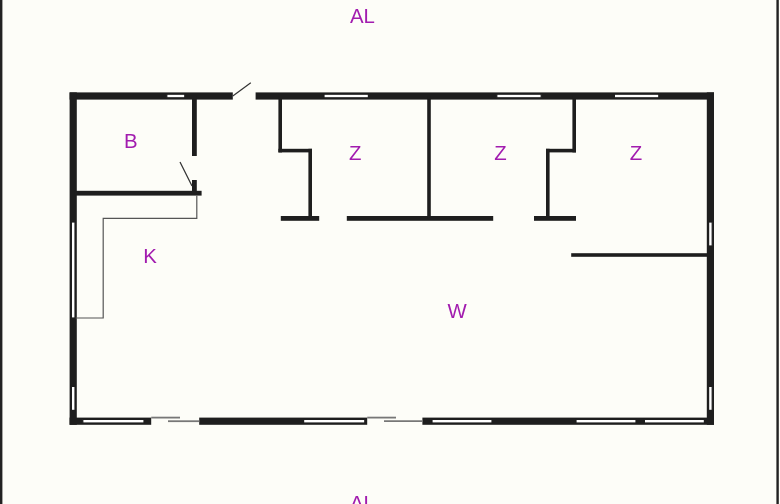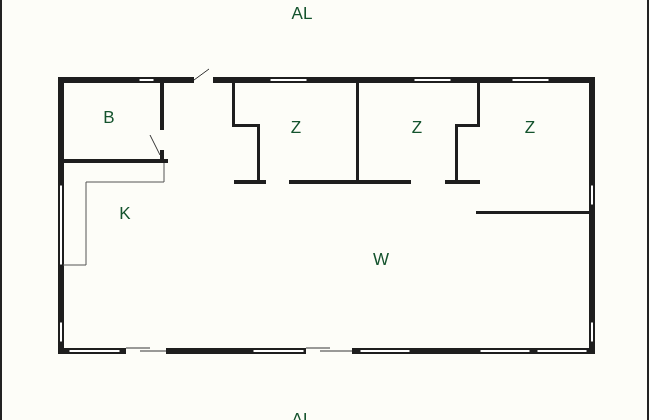--- a/index.html
+++ b/index.html
@@ -7,21 +7,21 @@
       width: 650px; height: 420px; overflow: hidden;
       background: #fdfdf8;
       font-family: "Liberation Sans", sans-serif;
       position: relative;
     }
     .frame-line { position: absolute; top: 0; bottom: 0; width: 2px; background: #222; }
     .plan { position: absolute; left: 0; top: 0; width: 650px; height: 420px; }
     .label {
       position: absolute;
       font-size: 17px;
-      color: #14532d;
+      color: #a21caf;
       transform: translate(-50%, -50%);
       white-space: nowrap;
     }
   </style>
 </head>
 <body>
 
 <div class="frame-line" style="left:0;"></div>
 <div class="frame-line" style="left:647px;"></div>
 

